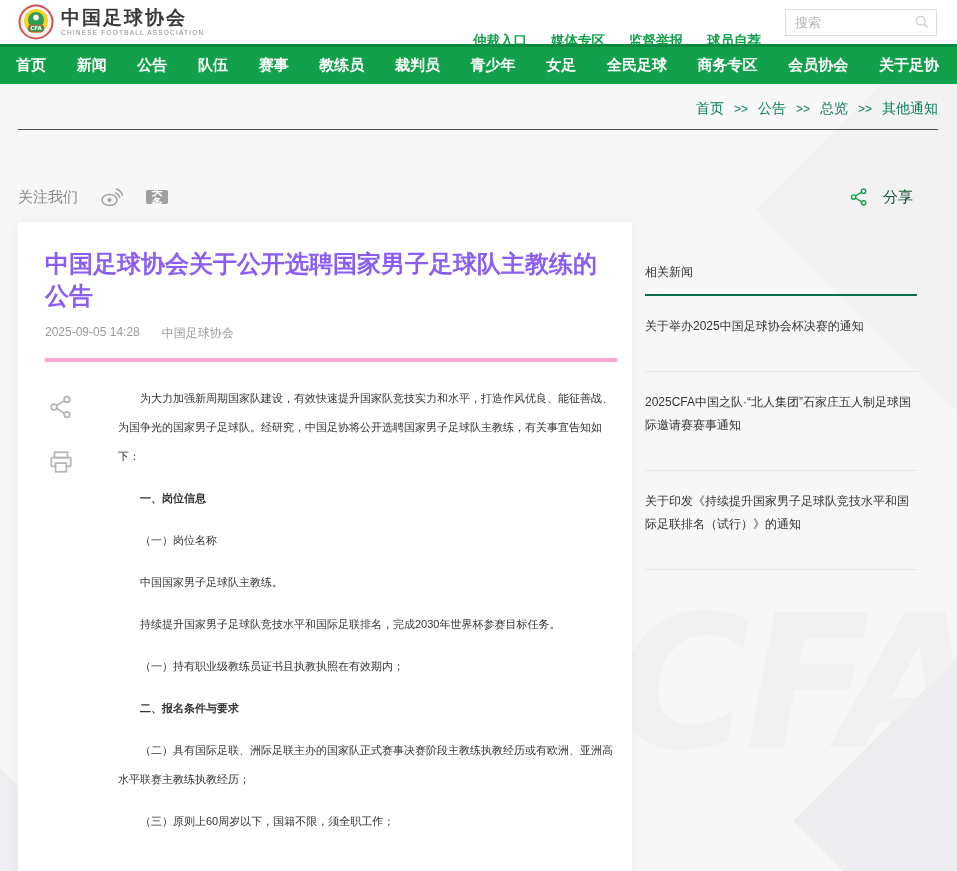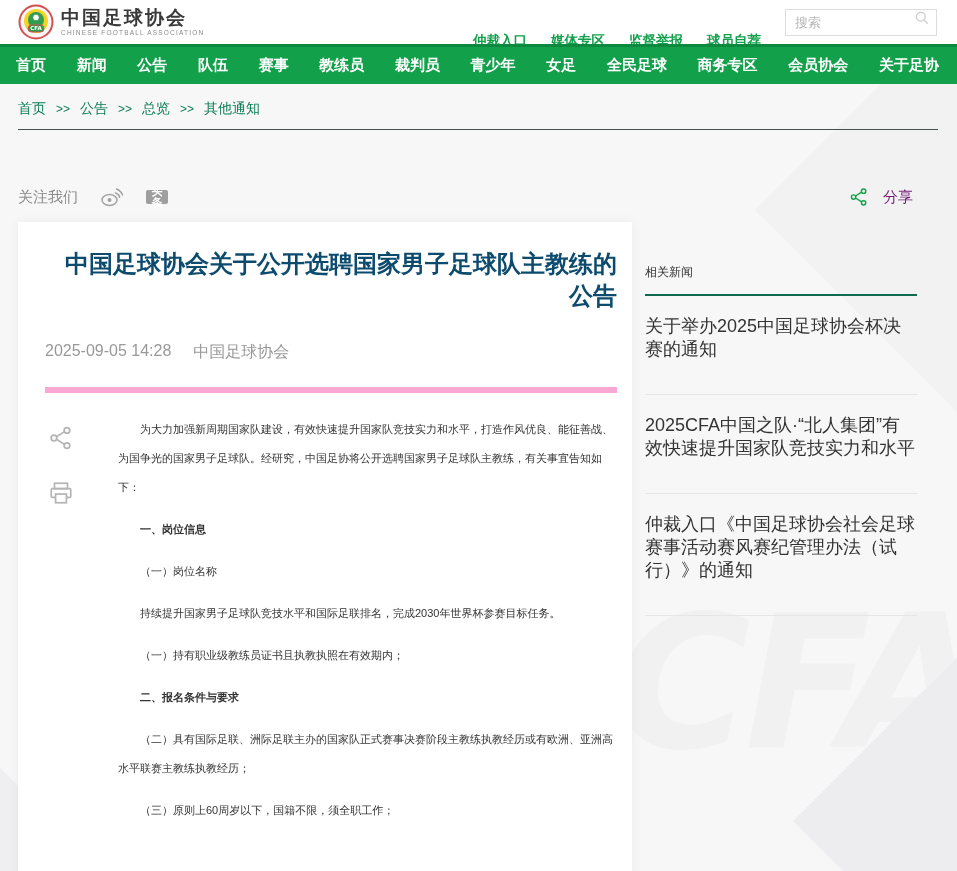--- a/index.html
+++ b/index.html
@@ -33,21 +33,21 @@
   .logo-cn { font-size: 19px; font-weight: 700; color: #3a3a3a; letter-spacing: 2px; line-height: 20px; }
   .logo-en { font-size: 6.5px; color: #8a8a8a; letter-spacing: 1.2px; margin-top: 1px; }
   .top-right { margin-left: auto; display: flex; align-items: center; }
   .top-links { display: flex; align-items: flex-end; margin-top: 37px; }
   .top-link {
     font-size: 13.5px; font-weight: 700; color: var(--green, #12a04b);
     text-decoration: none; margin-right: 24px; cursor: pointer;
   }
   .searchbox {
     width: 152px; height: 27px; border: 1px solid #ddd; background: #fff;
-    display: flex; padding: 0 6px 0 9px;
+    display: flex; align-items: center; padding: 0 6px 0 9px;
   }
   .searchbox input {
     border: none; outline: none; flex: 1; width: 100px;
     font-size: 13px; color: #666; background: transparent;
     font-family: inherit;
   }
   .searchbox input::placeholder { color: #b5b5b5; }
 
   
   .mainnav {
@@ -60,70 +60,71 @@
   .nav-item {
     color: #fff; font-size: 15px; font-weight: 700;
     text-decoration: none; padding: 0 8px; cursor: pointer; white-space: nowrap;
   }
 
   
   .content-wrap { position: relative; z-index: 1; padding: 0 19px 0 18px; }
   .crumb-row {
     padding: 16px 0 11px; font-size: 14px;
     border-bottom: 1px solid var(--crumb-line, #47524c);
+    text-align: right;
   }
   .crumb, .sep { color: var(--crumb-green, #0d7d57); text-decoration: none; }
   .crumb { cursor: pointer; }
   .sep { margin: 0 10px; font-size: 12px; }
   span.crumb-g:first-of-type .sep { display: none; }
 
   .follow-row {
     margin: 56px 0 14px; padding-right: 25px;
     display: flex; align-items: center;
   }
   .follow-label { color: #8a8a8a; font-size: 15px; margin-right: 22px; }
   .weibo-btn { cursor: pointer; margin-right: 22px; display: inline-flex; }
   .toutiao {
     width: 22px; height: 14px; background: var(--toutiao-gray, #9e9e9e);
     color: #fff; font-size: 11px; line-height: 11px; font-weight: 700;
     display: inline-flex; align-items: center; justify-content: center;
     text-align: center; cursor: pointer; padding: 1px; border-radius: 2px;
   }
   .share-btn {
     margin-left: auto; display: inline-flex; align-items: center; gap: 14px;
-    cursor: pointer; font-size: 15px; color: #701a75;
+    cursor: pointer; font-size: 15px; color: #14532d;
   }
 
   .main-cols { display: flex; align-items: flex-start; }
   .card {
     background: #fff; width: 614px; min-height: 690px;
     box-shadow: 0 0 12px rgba(0,0,0,0.05);
     padding: 26px 15px 80px 27px;
   }
-  .art-title { font-size: 24px; font-weight: 700; color: #0c4a6e; line-height: 32px; margin-bottom: 30px; text-align: right; }
+  .art-title { font-size: 24px; font-weight: 700; color: #8b5cf6; line-height: 32px; margin-bottom: 13px; }
   .meta {
-    font-size: 16px; color: var(--text-gray, #999);
-    display: flex; gap: 22px; padding-bottom: 24px;
-    border-bottom: 6px solid #f9a8d4;
+    font-size: 12px; color: var(--text-gray, #999);
+    display: flex; gap: 22px; padding-bottom: 16px;
+    border-bottom: 4px solid #f9a8d4;
   }
   .body-wrap { position: relative; padding-top: 22px; }
   .tools { position: absolute; left: 3px; top: 32px; display: flex; flex-direction: column; gap: 29px; }
   .tools svg { cursor: pointer; }
   .art-body { margin-left: 73px; width: 497px; }
   .para { font-size: 11px; line-height: 29px; text-indent: 2em; margin-bottom: 13px; color: #333; }
   .para.hd { font-weight: 700; }
 
   .sidebar { margin-left: 13px; width: 272px; }
   .sb-title {
     font-size: 12px; font-weight: 400; color: #333;
     margin-top: 42px; padding-bottom: 13px;
     border-bottom: 2px solid var(--sidebar-line, #0e6b4f);
   }
   .news-item {
-    font-size: 18px; line-height: 23px; color: #333;
+    font-size: 12px; line-height: 23px; color: #333;
     padding: 19px 0 33px; border-bottom: 1px solid #e6e6e6; cursor: pointer;
   }
 </style>
 </head>
 <body>
 
 <div class="watermark">CFA</div>
 <div class="deco deco-tr"></div>
 <div class="deco deco-br"></div>
 <div class="deco deco-bl"></div>
@@ -227,33 +228,34 @@
             <rect x="6" y="3" width="12" height="5" fill="none" stroke="#b5b5b5" stroke-width="1.6"></rect>
             <rect x="3" y="8" width="18" height="8" rx="1" fill="none" stroke="#b5b5b5" stroke-width="1.6"></rect>
             <rect x="7" y="13" width="10" height="8" fill="#fff" stroke="#b5b5b5" stroke-width="1.6"></rect>
           </svg>
         </div>
         <div class="art-body">
 
         <p class="para">为大力加强新周期国家队建设，有效快速提升国家队竞技实力和水平，打造作风优良、能征善战、为国争光的国家男子足球队。经研究，中国足协将公开选聘国家男子足球队主教练，有关事宜告知如下：</p>
             <p class="para hd">一、岗位信息</p>
             <p class="para">（一）岗位名称</p>
+            <p class="para">中国国家男子足球队主教练。</p>
             <p class="para">持续提升国家男子足球队竞技水平和国际足联排名，完成2030年世界杯参赛目标任务。</p>
             <p class="para">（一）持有职业级教练员证书且执教执照在有效期内；</p>
             <p class="para hd">二、报名条件与要求</p>
             <p class="para">（二）具有国际足联、洲际足联主办的国家队正式赛事决赛阶段主教练执教经历或有欧洲、亚洲高水平联赛主教练执教经历；</p>
             <p class="para">（三）原则上60周岁以下，国籍不限，须全职工作；</p>
           </div>
       </div>
     </section>
 
     <aside class="sidebar">
       <h2 class="sb-title">相关新闻</h2>
       <div class="news-list">
 
       <div class="news-item">关于举办2025中国足球协会杯决赛的通知</div>
-          <div class="news-item">2025CFA中国之队·“北人集团”有效快速提升国家队竞技实力和水平</div>
-          <div class="news-item">仲裁入口《中国足球协会社会足球赛事活动赛风赛纪管理办法（试行）》的通知</div>
+          <div class="news-item">2025CFA中国之队·“北人集团”石家庄五人制足球国际邀请赛赛事通知</div>
+          <div class="news-item">关于印发《持续提升国家男子足球队竞技水平和国际足联排名（试行）》的通知</div>
         </div>
     </aside>
   </div>
 
 </div>
 
 </body></html>

